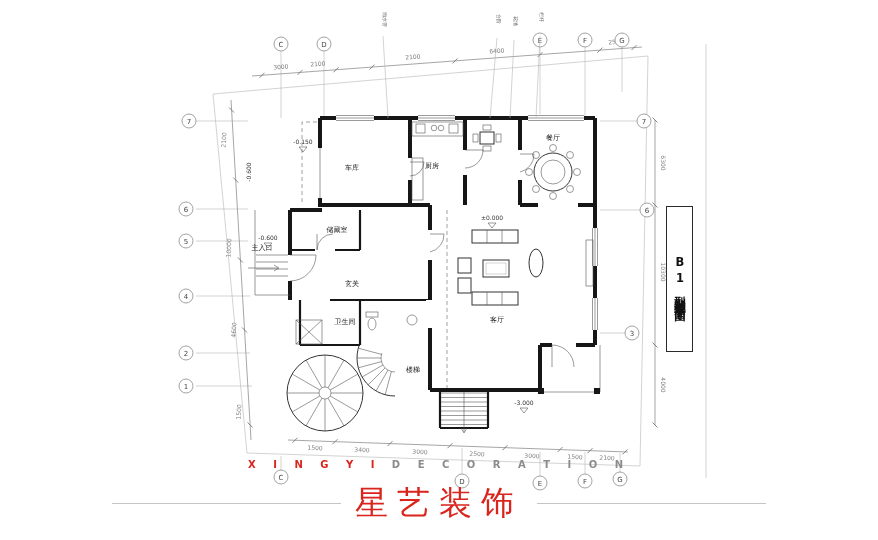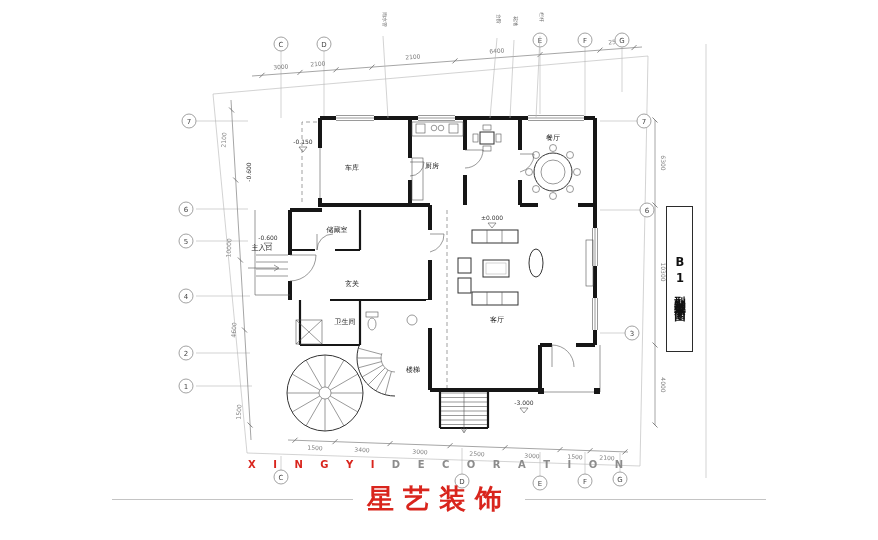--- a/index.html
+++ b/index.html
@@ -40,21 +40,21 @@
     text-align:center; font-size:10px; letter-spacing:7px; font-weight:bold;
   }
   .logo-latin .red  { color:#d9251d; }
   .logo-latin .gray { color:#8c8c8c; }
   .logo-cn-row {
     position:absolute; top:481px; left:112px; right:112px;
     display:flex; align-items:center;
   }
   .logo-cn-row .rule { flex:1; height:1px; background:#c4c4c4; }
   .logo-cn {
-    margin:0 14px; font-size:27px; font-weight:bold; color:#d9251d;
+    margin:0 14px; font-size:33px; font-weight:normal; color:#d9251d;
     letter-spacing:9px; white-space:nowrap;
   }
 </style>
 </head>
 <body>
 
 <div class="sheet">
 
 <svg width="878" height="540" viewBox="0 0 878 540">
 

